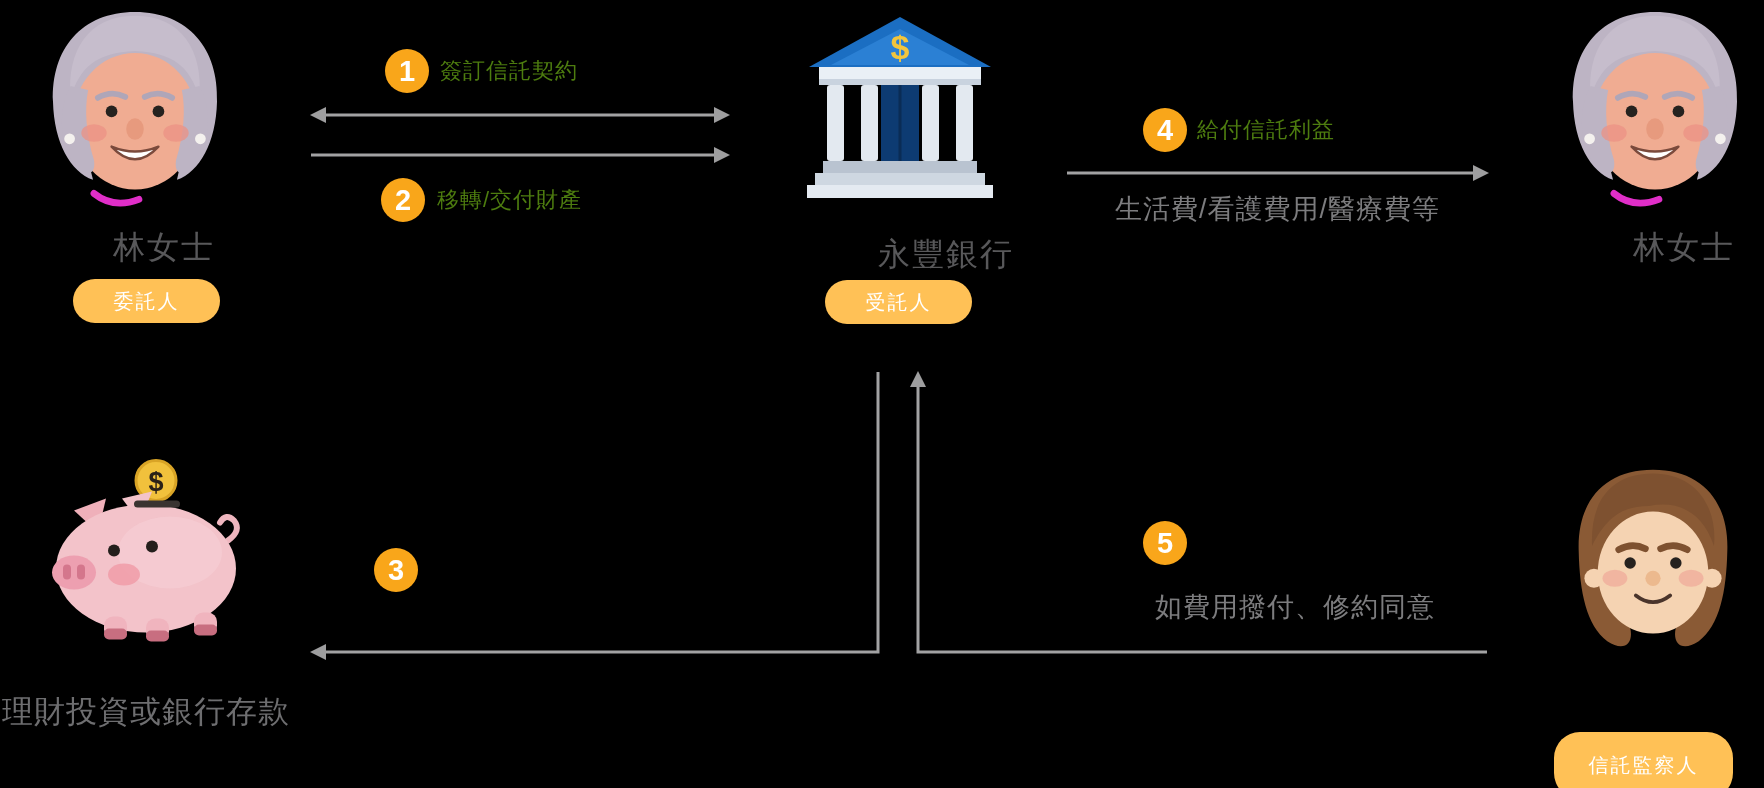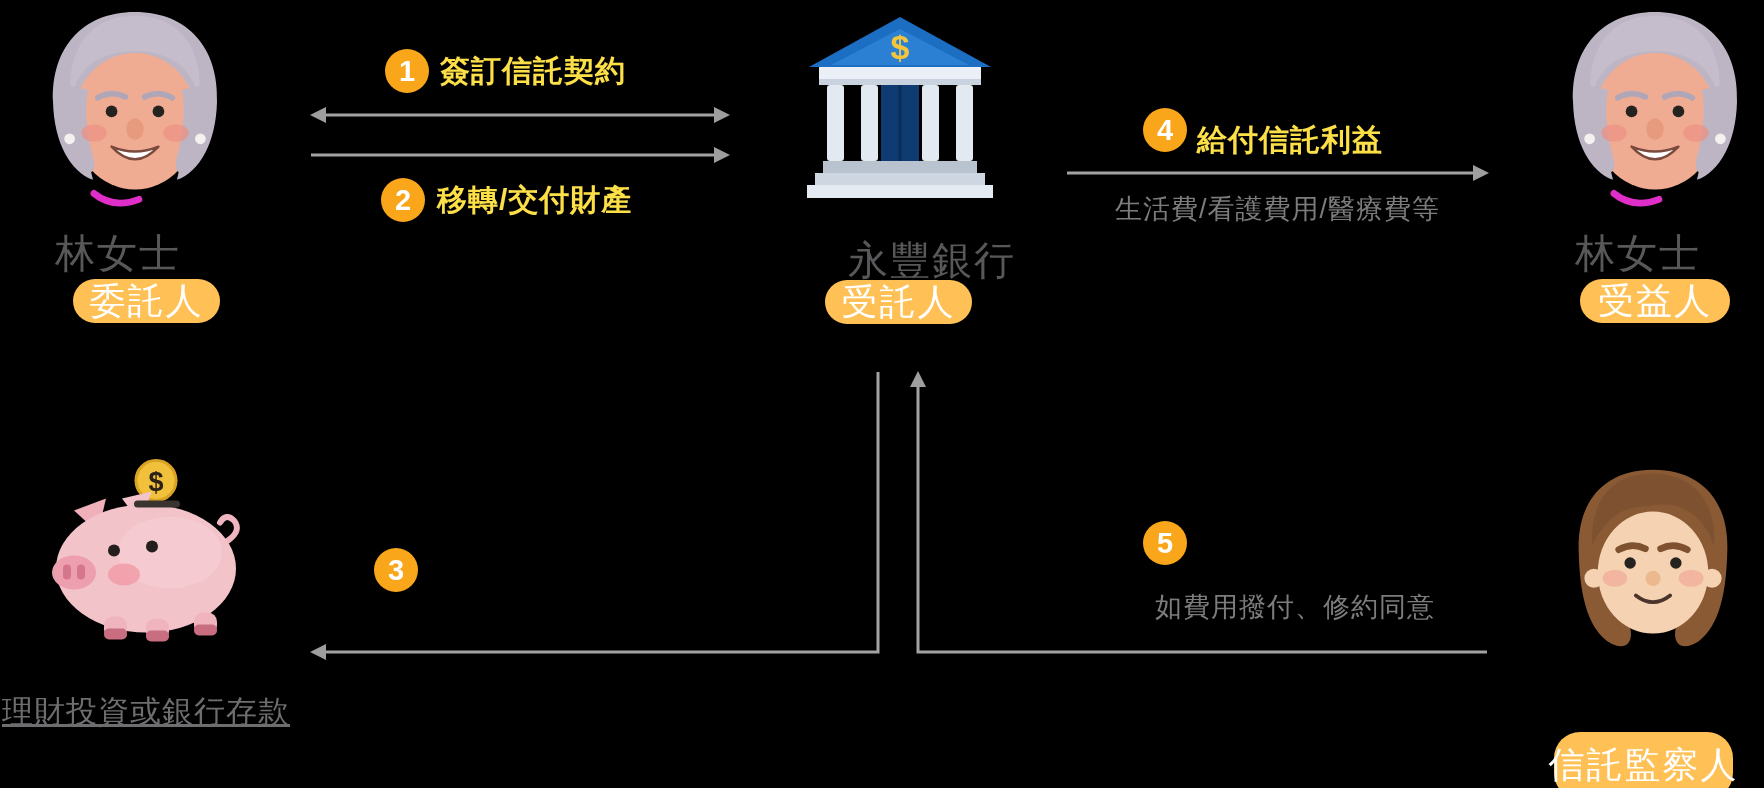--- a/index.html
+++ b/index.html
@@ -2,43 +2,43 @@
 <html><head>
 <meta charset="utf-8">
 <style>
   html,body{margin:0;padding:0;background:#000;}
   #canvas{
     position:relative;width:1764px;height:788px;background:#000;overflow:hidden;
     font-family:"Liberation Sans","DejaVu Sans",sans-serif;
   }
   .abs{position:absolute;}
   .name{
-    color:#58585A;font-size:40px;letter-spacing:2px;text-align:left;
+    color:#58585A;font-size:32px;letter-spacing:2px;text-align:right;
     white-space:nowrap;
   }
   .pill{
     background:#FFC156;color:#FFFFFF;border-radius:26px;
     display:flex;align-items:center;justify-content:center;
-    font-size:36px;letter-spacing:2px;white-space:nowrap;
+    font-size:20px;letter-spacing:2px;white-space:nowrap;
   }
   .step-circle{
     width:44px;height:44px;border-radius:50%;background:#F9A61A;
     color:#FFFFFF;font-size:29px;font-weight:700;
     display:flex;align-items:center;justify-content:center;
   }
   .step-label{
-    color:#fde047;font-size:30px;font-weight:700;letter-spacing:1px;
+    color:#4d7c0f;font-size:22px;font-weight:400;letter-spacing:1px;
     height:44px;line-height:44px;white-space:nowrap;
   }
   .sub-label{
     color:#7C7C7E;font-size:27px;letter-spacing:1px;text-align:center;
     white-space:nowrap;
   }
   .asset-label{
-    color:#6E6E70;font-size:31px;letter-spacing:1px;white-space:nowrap;text-decoration:underline;
+    color:#6E6E70;font-size:31px;letter-spacing:1px;white-space:nowrap;
   }
   svg text{font-family:"Liberation Sans","DejaVu Sans",sans-serif;}
 </style>
 </head>
 <body>
 
 <div id="canvas">
 
   <svg class="abs" style="left:0;top:0" width="1764" height="788">
     <g stroke="#A2A2A3" stroke-width="3" fill="none">
@@ -117,21 +117,20 @@
     <circle cx="124" cy="106" r="6" fill="#26221F"></circle>
     <ellipse cx="100" cy="124" rx="9" ry="11" fill="#E79A7E"></ellipse>
     <ellipse cx="58" cy="128" rx="13" ry="9" fill="#EC9184" opacity="0.75"></ellipse>
     <ellipse cx="142" cy="128" rx="13" ry="9" fill="#EC9184" opacity="0.75"></ellipse>
     <path d="M76 142 Q100 168 124 142 Q100 152 76 142 Z" fill="#FFFFFF" stroke="#7A4A3C" stroke-width="2.5" stroke-linejoin="round"></path>
     <circle cx="33" cy="134" r="5.5" fill="#F4F1EE"></circle>
     <circle cx="167" cy="134" r="5.5" fill="#F4F1EE"></circle>
     <path d="M58 190 Q78 206 104 196" stroke="#E02EC8" stroke-width="7" fill="none" stroke-linecap="round"></path>
   </svg>
   <div class="abs name" style="left:1575px;top:226px;width:160px">林女士</div>
-  <div class="abs pill" style="left:1580px;top:279px;width:150px;height:44px">受益人</div>
 
   <svg class="abs" style="left:48px;top:452px" width="200" height="198" viewBox="0 0 200 185">
     <circle cx="108" cy="22" r="20" fill="#F1C13C" stroke="#D9A426" stroke-width="3"></circle>
     <text x="108" y="32" text-anchor="middle" font-size="27" font-weight="bold" fill="#2A2118">$</text>
     <path d="M180 82 q14 -10 6 -20 q-8 -8 -14 2" stroke="#EFB6BF" stroke-width="6" fill="none" stroke-linecap="round"></path>
     <path d="M26 52 L58 40 L50 74 Z" fill="#EFB0BA"></path>
     <path d="M74 40 L104 33 L92 64 Z" fill="#F3C3CA"></path>
     <ellipse cx="98" cy="110" rx="90" ry="64" fill="#F3C3CA"></ellipse>
     <rect x="86" y="42" width="46" height="7" rx="3.5" fill="#3A3431"></rect>
     <ellipse cx="122" cy="94" rx="52" ry="36" fill="#F7D2D7" opacity="0.5"></ellipse>
@@ -171,21 +170,21 @@
   </svg>
   <div class="abs pill" style="left:1554px;top:732px;width:179px;height:67px">信託監察人</div>
 
   <div class="abs step-circle" style="left:385px;top:49px">1</div>
   <div class="abs step-label" style="left:440px;top:49px">簽訂信託契約</div>
 
   <div class="abs step-circle" style="left:381px;top:178px">2</div>
   <div class="abs step-label" style="left:437px;top:178px">移轉/交付財產</div>
 
   <div class="abs step-circle" style="left:1143px;top:108px">4</div>
-  <div class="abs step-label" style="left:1197px;top:118px">給付信託利益</div>
+  <div class="abs step-label" style="left:1197px;top:108px">給付信託利益</div>
   <div class="abs sub-label" style="left:1105px;top:191px;width:345px">生活費/看護費用/醫療費等</div>
 
   <div class="abs step-circle" style="left:374px;top:548px">3</div>
 
   <div class="abs step-circle" style="left:1143px;top:521px">5</div>
   <div class="abs sub-label" style="left:1150px;top:589px;width:290px">如費用撥付、修約同意</div>
 
 </div>
 
 </body></html>

